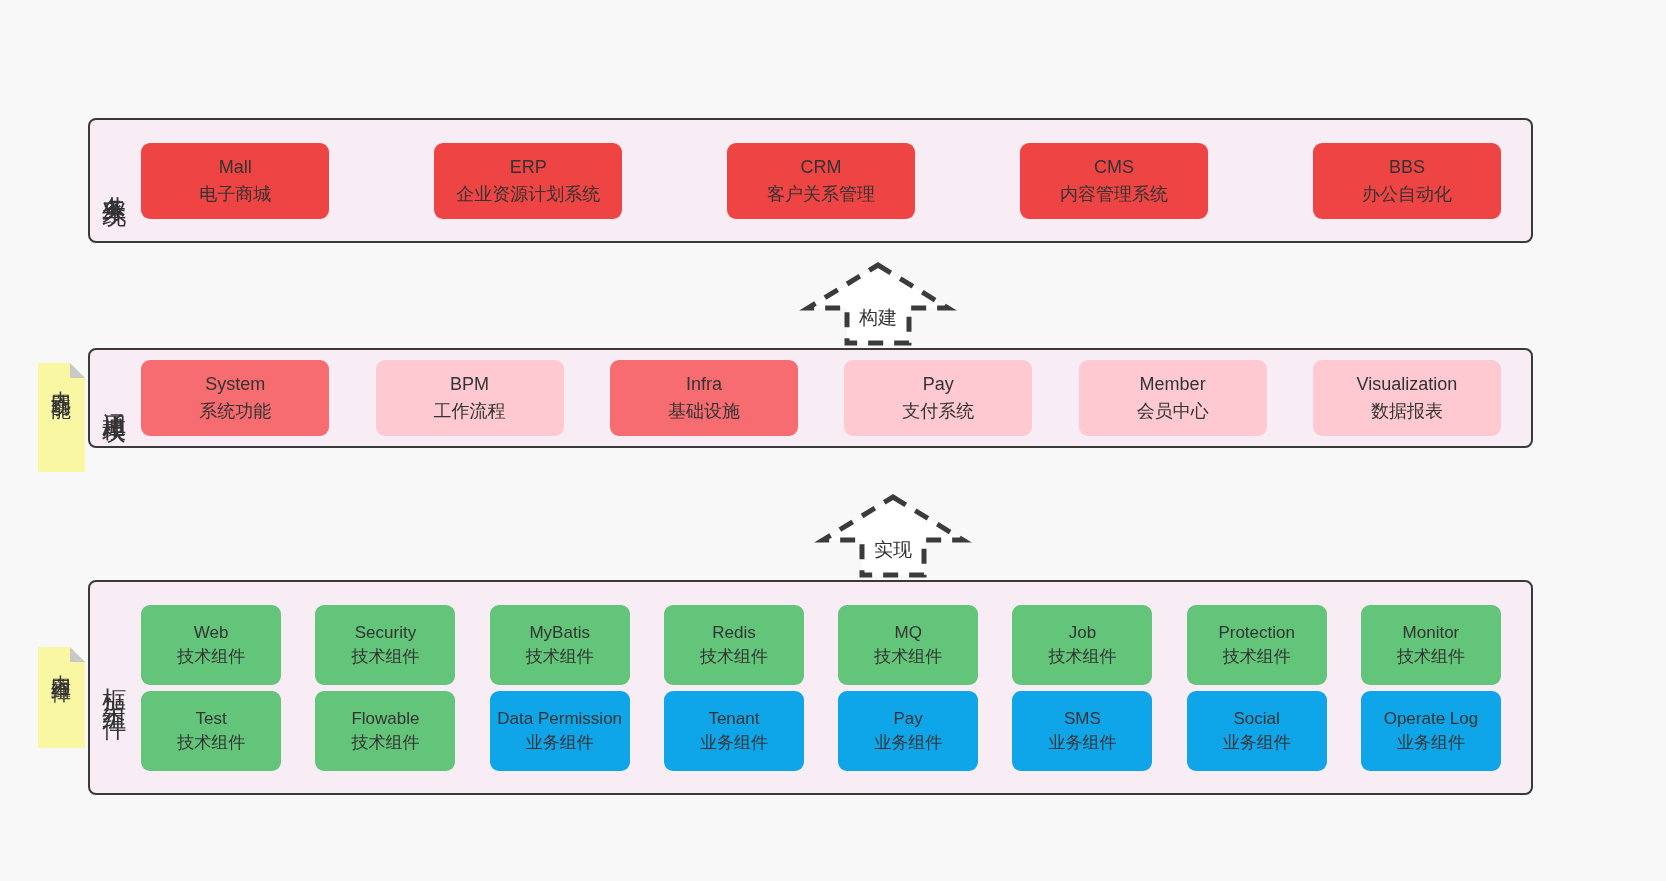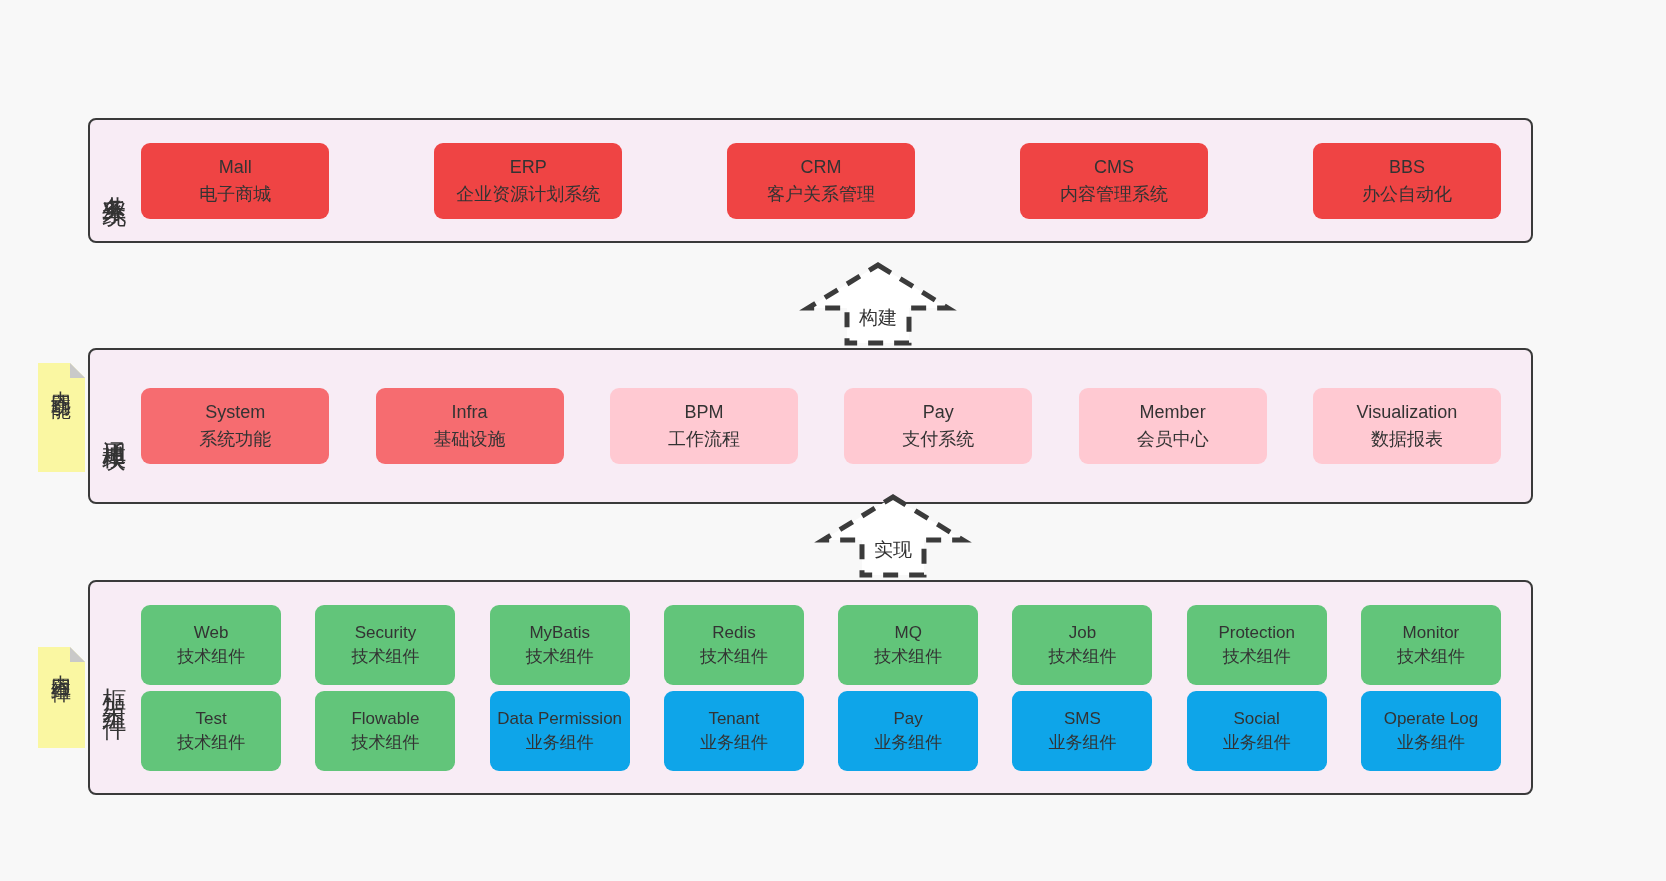--- a/index.html
+++ b/index.html
@@ -14,21 +14,21 @@
   
   .panel {
     position: absolute; left: 88px; width: 1445px;
     background: #f8ecf5;
     border: 2px solid #3a3a3a; border-radius: 8px;
     box-sizing: border-box;
     display: flex; align-items: center;
     padding: 0 30px 0 12px;
   }
   #panel-business   { top: 118px; height: 125px; }
-  #panel-modules    { top: 348px; height: 156px; }
+  #panel-modules    { top: 348px; height: 100px; }
   #panel-components { top: 580px; height: 215px; }
 
   .panel-label {
     writing-mode: vertical-lr; text-orientation: upright;
     font-size: 24px; color: #333; letter-spacing: 2px;
     margin: 0 14px 0 0; flex: 0 0 auto; line-height: 1.05;
   }
   #panel-components .panel-label { letter-spacing: 10px; }
 
   .box-row { flex: 1; display: flex; justify-content: space-between; align-items: center; }
@@ -130,27 +130,27 @@
     <div class="sticky-text">内置功能</div>
   </div>
 
   <div class="panel" id="panel-modules">
     <div class="panel-label">通用模块</div>
     <div class="box-row">
       <div class="box w-wide v-red">
         <div class="line">System</div>
         <div class="line">系统功能</div>
       </div>
+      <div class="box w-wide v-pink">
+        <div class="line">BPM</div>
+        <div class="line">工作流程</div>
+      </div>
       <div class="box w-wide v-red">
         <div class="line">Infra</div>
         <div class="line">基础设施</div>
-      </div>
-      <div class="box w-wide v-pink">
-        <div class="line">BPM</div>
-        <div class="line">工作流程</div>
       </div>
       <div class="box w-wide v-pink">
         <div class="line">Pay</div>
         <div class="line">支付系统</div>
       </div>
       <div class="box w-wide v-pink">
         <div class="line">Member</div>
         <div class="line">会员中心</div>
       </div>
       <div class="box w-wide v-pink">

